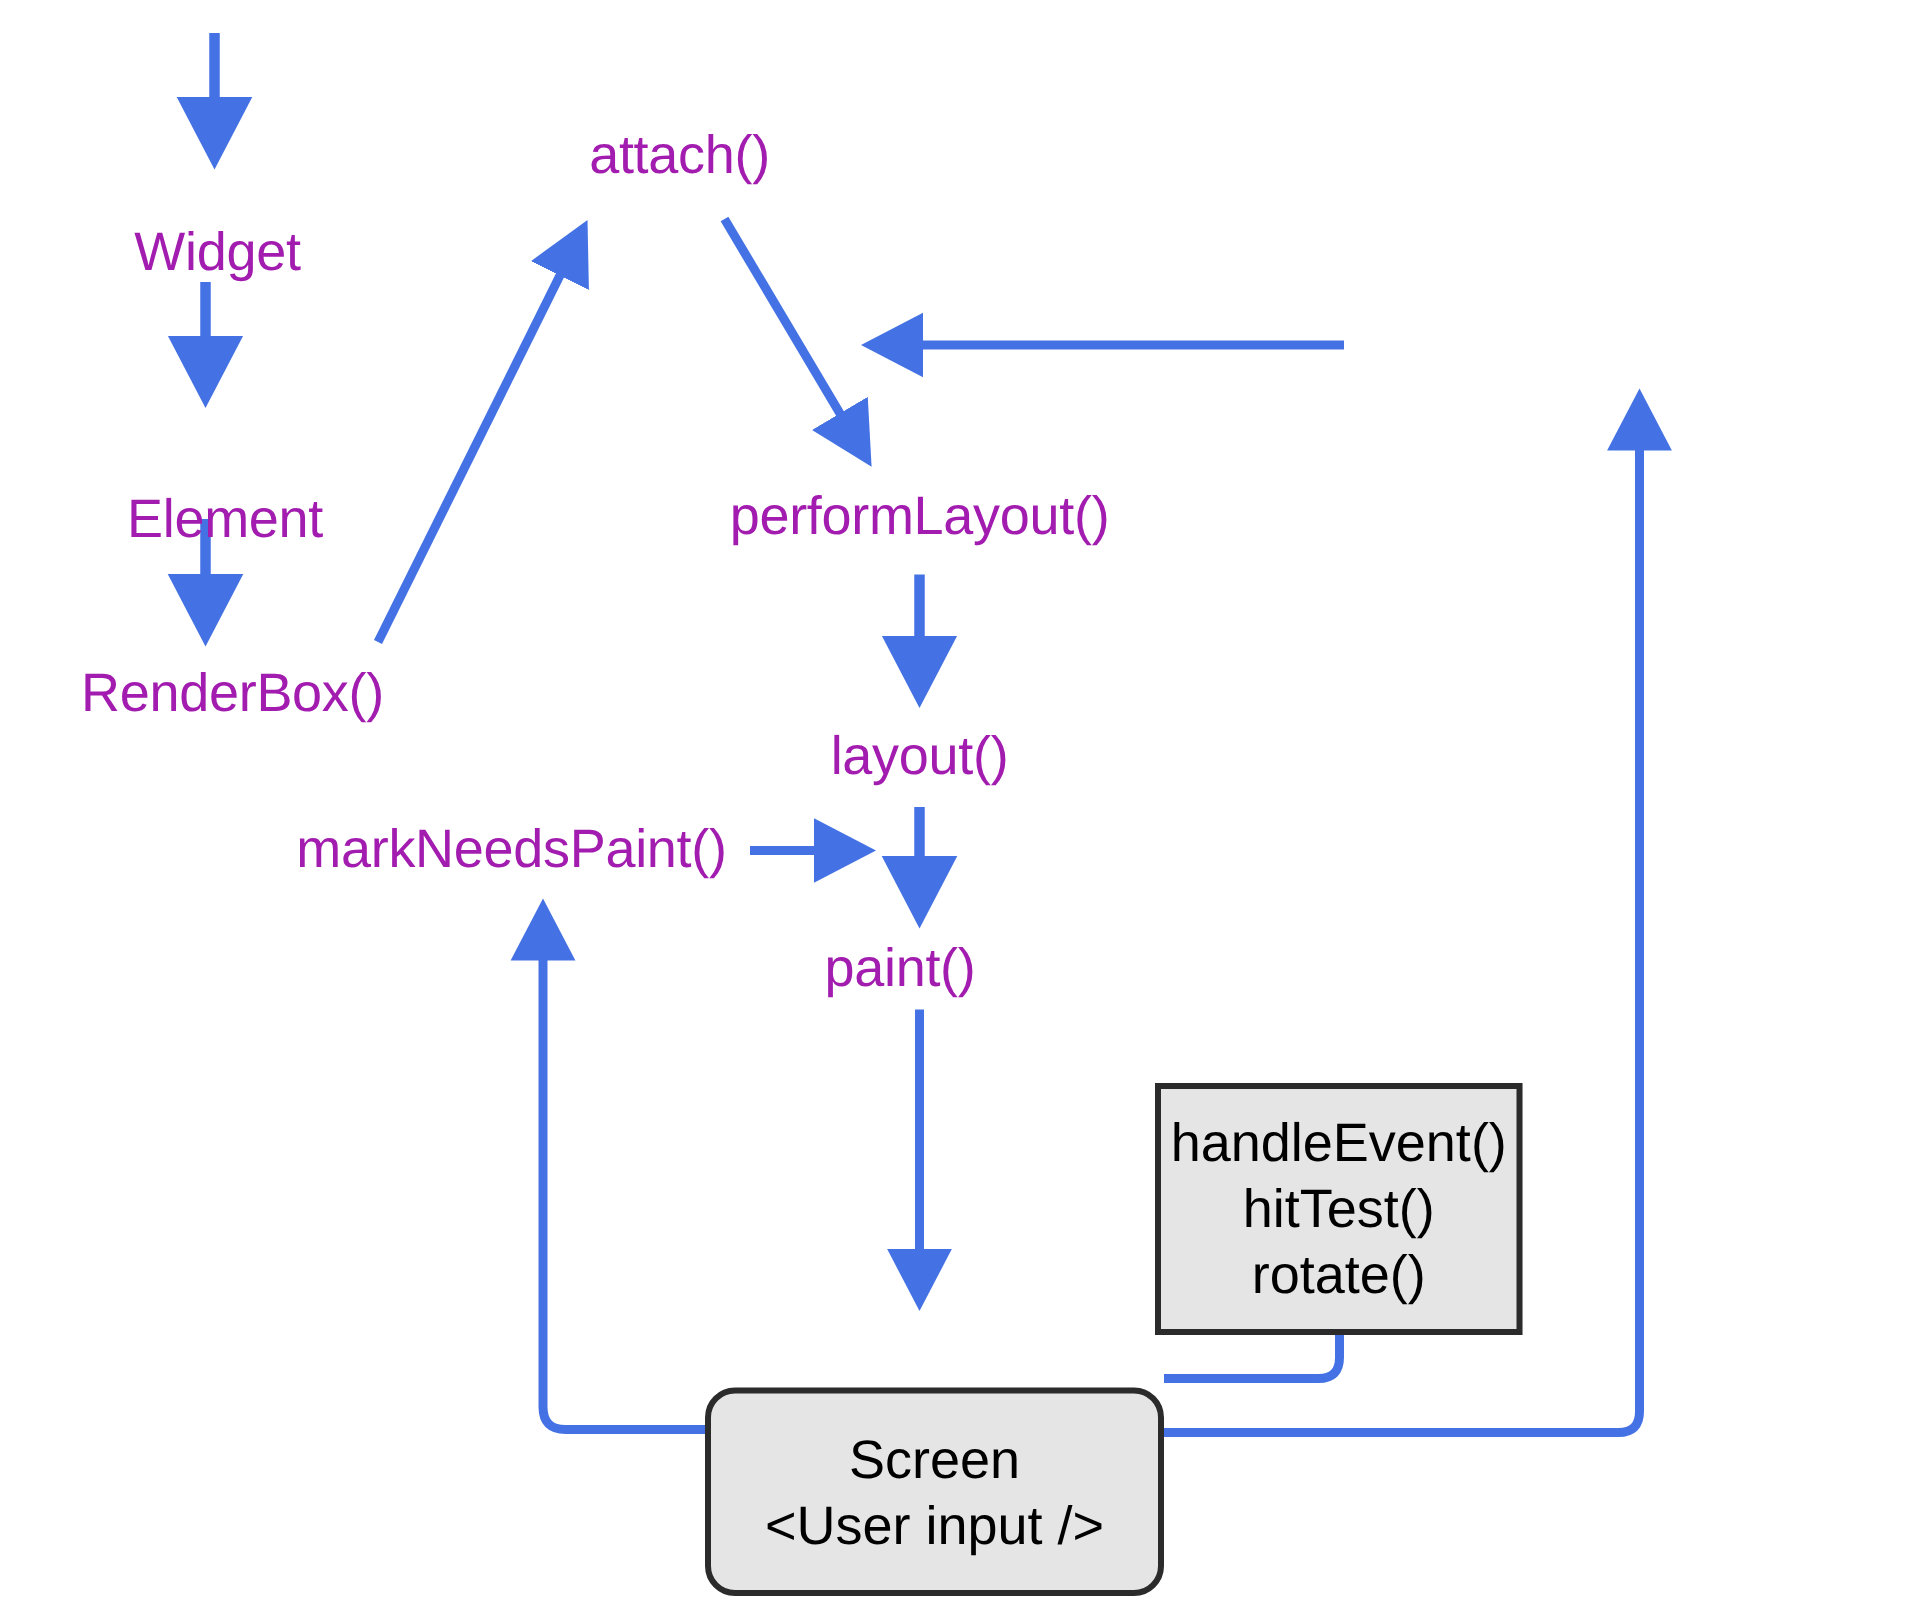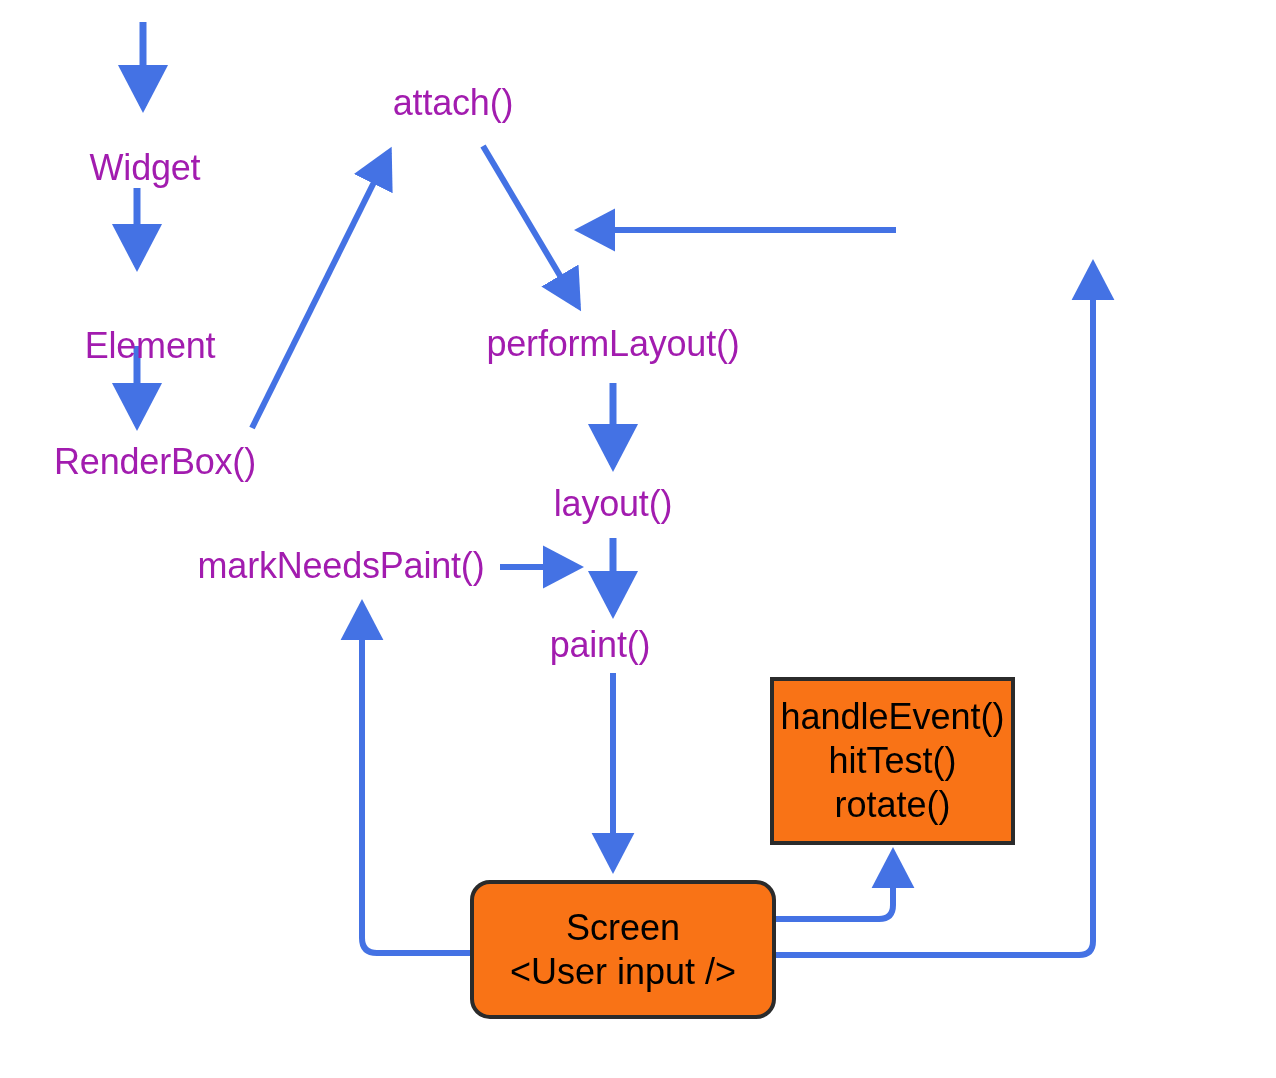--- a/index.html
+++ b/index.html
@@ -33,25 +33,26 @@
     font-family: "Liberation Sans", sans-serif;
     letter-spacing: -0.2px;
   }
   .node-label.center {
     text-align: center;
     transform: translateX(-50%);
   }
   .box {
     position: absolute;
     box-sizing: border-box;
-    background: #f97316;
+    background: #e5e5e5;
     display: flex;
     flex-direction: column;
     align-items: center;
     justify-content: center;
+    margin-top: 45px;
   }
   .box .line {
     color: #000000;
     font-size: 36px;
     line-height: 1.22;
     white-space: nowrap;
     font-family: "Liberation Sans", sans-serif;
   }
   #screen-box {
     left: 470px;

